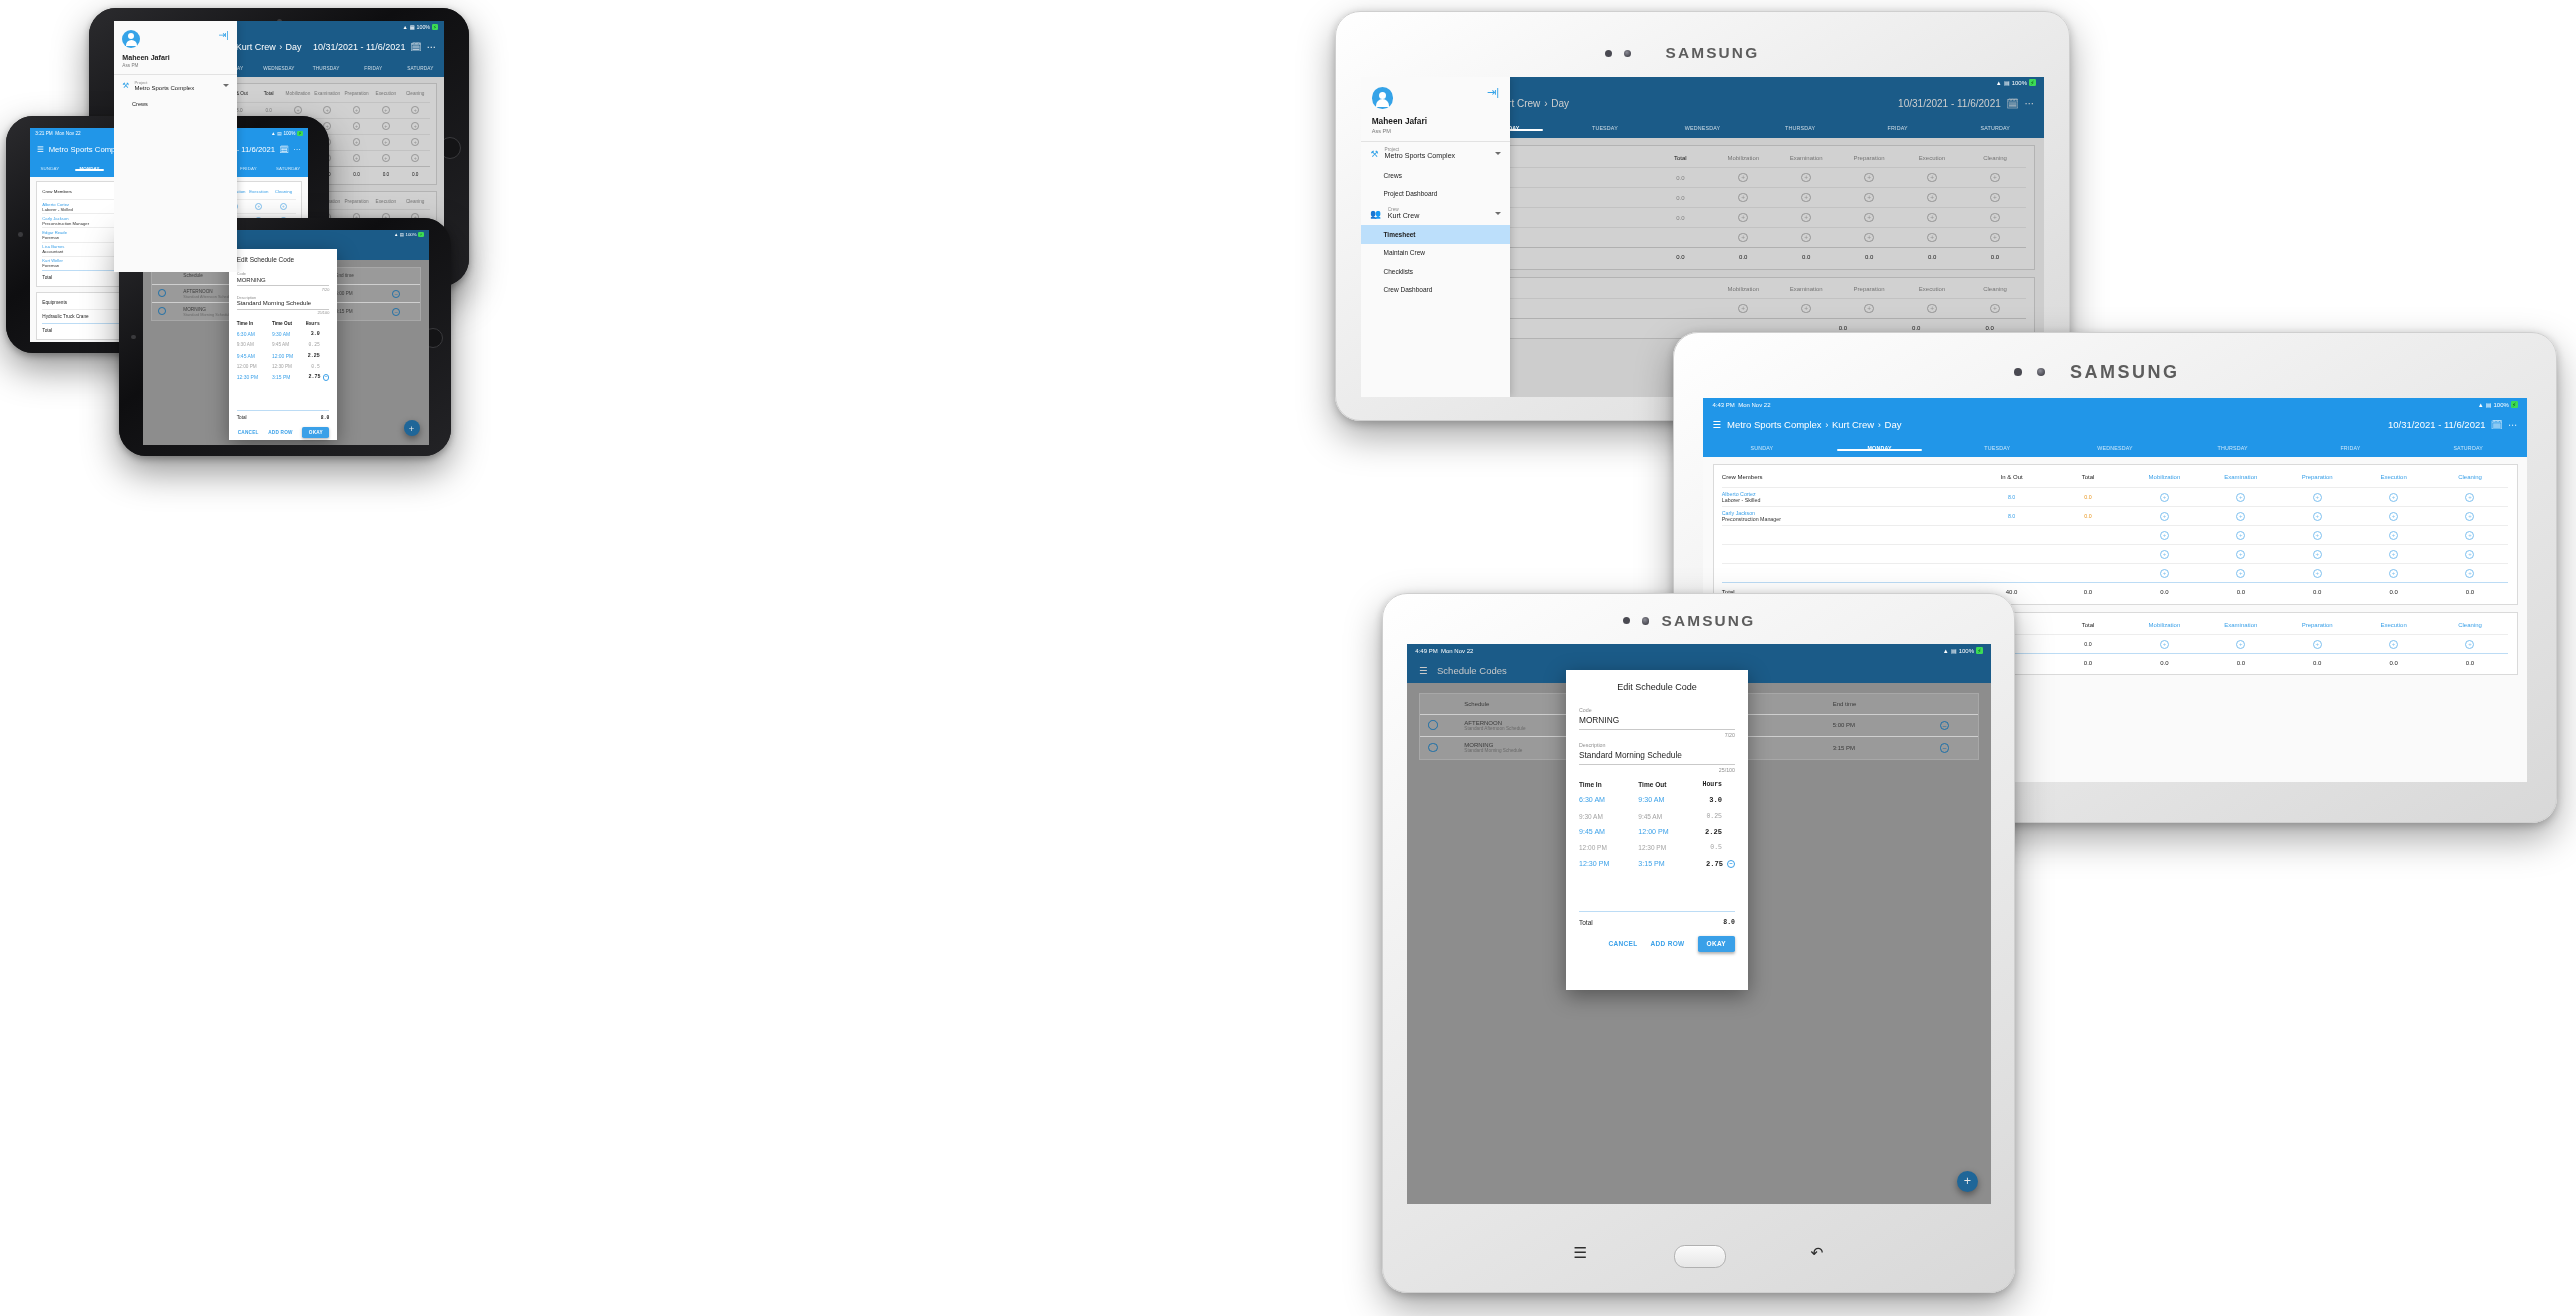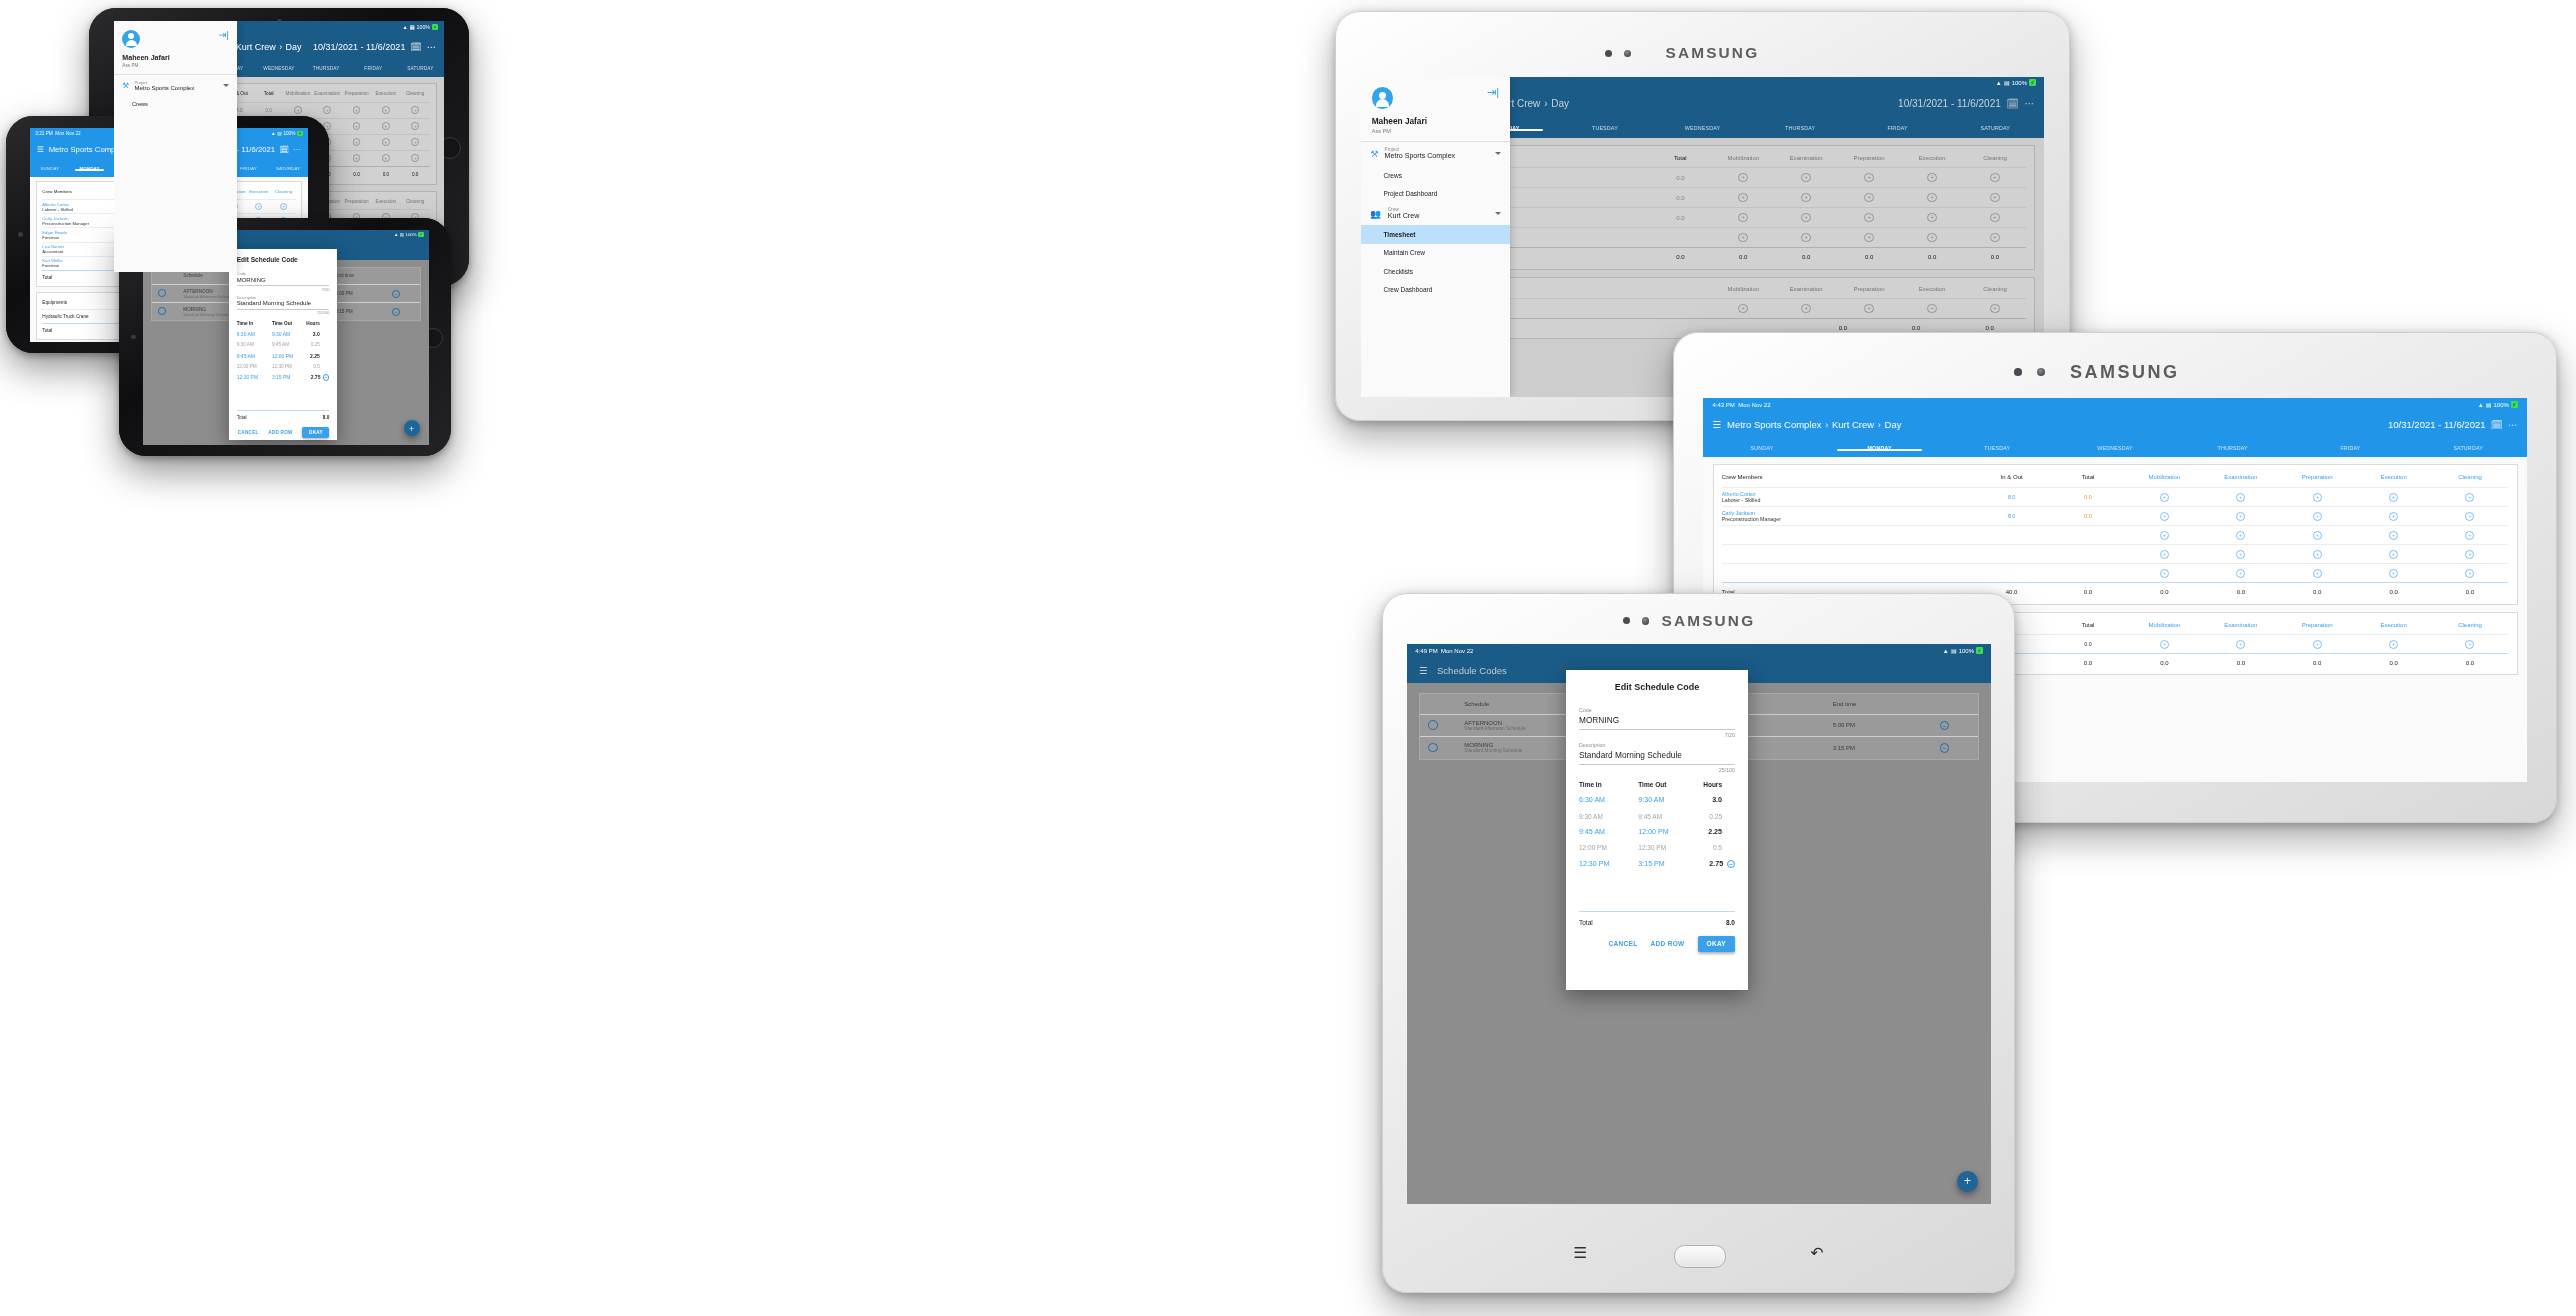--- a/index.html
+++ b/index.html
@@ -76,29 +76,29 @@
   .dr-sep{height:0.6px;background:#e2e2e2;}
   .dr-row{display:flex;align-items:center;box-sizing:border-box;}
   .dr-lbl{color:#8a8a8a;}
   .dr-val{color:#1a1a1a;}
   .dr-item{color:#202020;box-sizing:border-box;display:flex;align-items:center;}
   .dr-item.sel{background:#bcdffb;}
   .caret{width:0;height:0;border-left:.36em solid transparent;
      border-right:.36em solid transparent;border-top:.42em solid #6d6d6d;}
   .dialog{position:absolute;background:#fff;z-index:5;
      box-shadow:0 6px 20px rgba(0,0,0,.4);box-sizing:border-box;}
-  .dlg-title{font-weight:bold;color:#1d1d1d;}
+  .dlg-title{font-weight:normal;color:#1d1d1d;}
   .fld-lbl{color:#8f8f8f;}
   .fld-val{color:#1d1d1d;}
   .fld-line{height:0.6px;background:#c9c9c9;}
   .counter{text-align:right;color:#8f8f8f;}
   .tr3{display:flex;align-items:center;}
   .tr3 .c1{flex:0 0 38%;}
   .tr3 .c2{flex:0 0 34%;}
-  .tr3 .c3{flex:1;text-align:right;}
+  .tr3 .c3{flex:1;text-align:right;font-family:Liberation Mono, monospace;}
   .minus{display:inline-block;border:0.9px solid #3aa0e8;border-radius:50%;
      color:#3aa0e8;text-align:center;box-sizing:border-box;}
   .dlg-sep{height:0.6px;background:#bcdcf5;}
   .btnrow{display:flex;align-items:center;justify-content:flex-end;}
   .tbtn{color:#3aa0e8;font-weight:bold;letter-spacing:.05em;}
   .pbtn{background:#3aa0e8;color:#fff;font-weight:bold;letter-spacing:.05em;
      border-radius:1.8px;text-align:center;box-shadow:0 1.2px 3px rgba(0,0,0,.3);}
 
   .fab{position:absolute;border-radius:50%;background:#1f6698;color:#e8e8e8;
      display:flex;align-items:center;justify-content:center;

